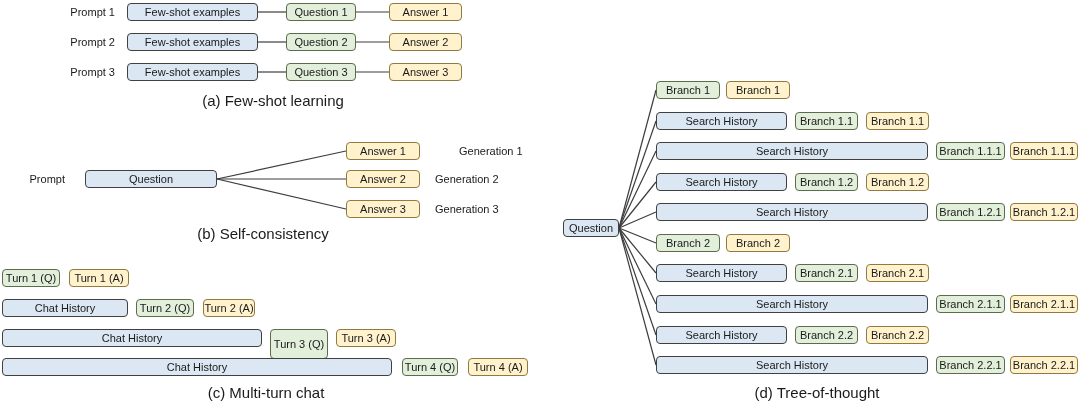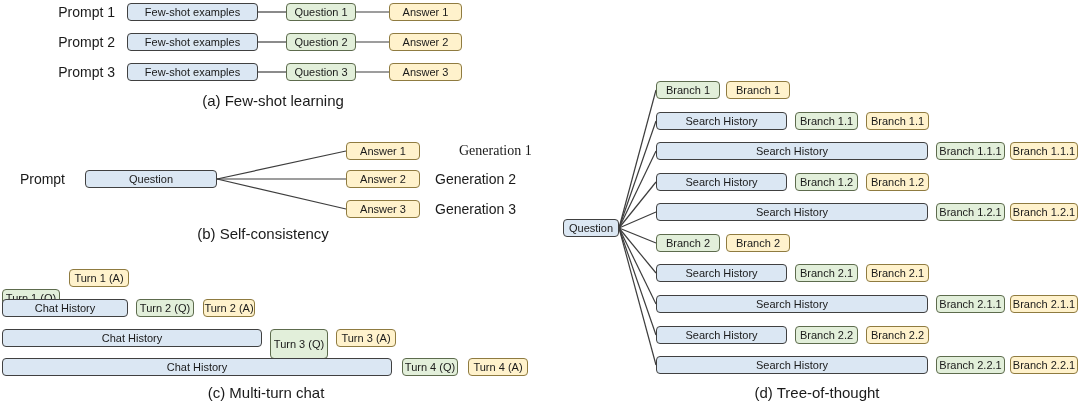--- a/index.html
+++ b/index.html
@@ -11,21 +11,21 @@
   .lines-layer{position:absolute;left:0;top:0;pointer-events:none;}
   .node{
     position:absolute;display:flex;align-items:center;justify-content:center;
     box-sizing:border-box;border:1.4px solid #404040;border-radius:4px;
     font-size:11px;line-height:1;white-space:nowrap;
   }
   .node.blue  {background:var(--blue-fill);  border-color:var(--blue-border);}
   .node.green {background:var(--green-fill); border-color:var(--green-border);}
   .node.yellow{background:var(--yellow-fill);border-color:var(--yellow-border);}
   .side-label{
-    position:absolute;font-size:14px;line-height:1;white-space:nowrap;
+    position:absolute;font-size:11px;line-height:1;white-space:nowrap;
     transform:translateY(-50%);
   }
   .side-label.end{transform:translate(-100%,-50%);}
   .caption{
     position:absolute;font-size:15px;line-height:1;white-space:nowrap;
     transform:translateX(-50%);
   }
 </style>
 </head>
 <body>
@@ -63,31 +63,31 @@
       <div class="node blue" style="left: 127px; top: 33px; width: 131px; height: 18px;">Few-shot examples</div>
       <div class="node green" style="left: 286px; top: 33px; width: 70px; height: 18px;">Question 2</div>
       <div class="node yellow" style="left: 389px; top: 33px; width: 73px; height: 18px;">Answer 2</div>
       <div class="node blue" style="left: 127px; top: 63px; width: 131px; height: 18px;">Few-shot examples</div>
       <div class="node green" style="left: 286px; top: 63px; width: 70px; height: 18px;">Question 3</div>
       <div class="node yellow" style="left: 389px; top: 63px; width: 73px; height: 18px;">Answer 3</div>
     </div>
     <div class="panel">
       <div class="caption" style="left: 263px; top: 226px;">(b) Self-consistency</div>
       <div class="side-label end" style="left: 65px; top: 179px;">Prompt</div>
-      <div class="side-label" style="left: 459px; top: 151px; font-family: Liberation Serif, serif;">Generation 1</div>
+      <div class="side-label" style="left: 459px; top: 151px;">Generation 1</div>
       <div class="side-label" style="left: 435px; top: 179px; text-align: right;">Generation 2</div>
       <div class="side-label" style="left: 435px; top: 209px;">Generation 3</div>
       <div class="node blue" style="left: 85px; top: 170px; width: 132px; height: 18px;">Question</div>
       <div class="node yellow" style="left: 346px; top: 142px; width: 74px; height: 18px;">Answer 1</div>
       <div class="node yellow" style="left: 346px; top: 170px; width: 74px; height: 18px;">Answer 2</div>
       <div class="node yellow" style="left: 346px; top: 200px; width: 74px; height: 18px;">Answer 3</div>
     </div>
     <div class="panel">
       <div class="caption" style="left: 266px; top: 385px;">(c) Multi-turn chat</div>
-      <div class="node green" style="left: 2px; top: 269px; width: 58px; height: 18px; margin-top: 20px;">Turn 1 (Q)</div>
+      <div class="node green" style="left: 2px; top: 269px; width: 58px; height: 18px;">Turn 1 (Q)</div>
       <div class="node yellow" style="left: 69px; top: 269px; width: 60px; height: 18px;">Turn 1 (A)</div>
       <div class="node blue" style="left: 2px; top: 299px; width: 126px; height: 18px;">Chat History</div>
       <div class="node green" style="left: 136px; top: 299px; width: 58px; height: 18px;">Turn 2 (Q)</div>
       <div class="node yellow" style="left: 203px; top: 299px; width: 52px; height: 18px;">Turn 2 (A)</div>
       <div class="node blue" style="left: 2px; top: 329px; width: 260px; height: 18px;">Chat History</div>
       <div class="node green" style="left: 270px; top: 329px; width: 58px; height: 30px;">Turn 3 (Q)</div>
       <div class="node yellow" style="left: 336px; top: 329px; width: 60px; height: 18px;">Turn 3 (A)</div>
       <div class="node blue" style="left: 2px; top: 358px; width: 390px; height: 18px;">Chat History</div>
       <div class="node green" style="left: 402px; top: 358px; width: 56px; height: 18px;">Turn 4 (Q)</div>
       <div class="node yellow" style="left: 468px; top: 358px; width: 60px; height: 18px;">Turn 4 (A)</div>

